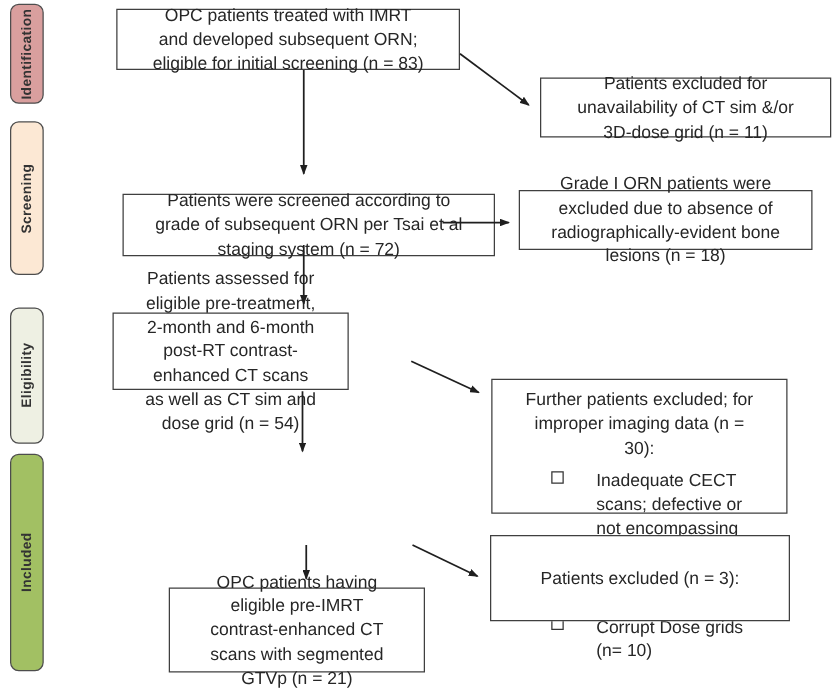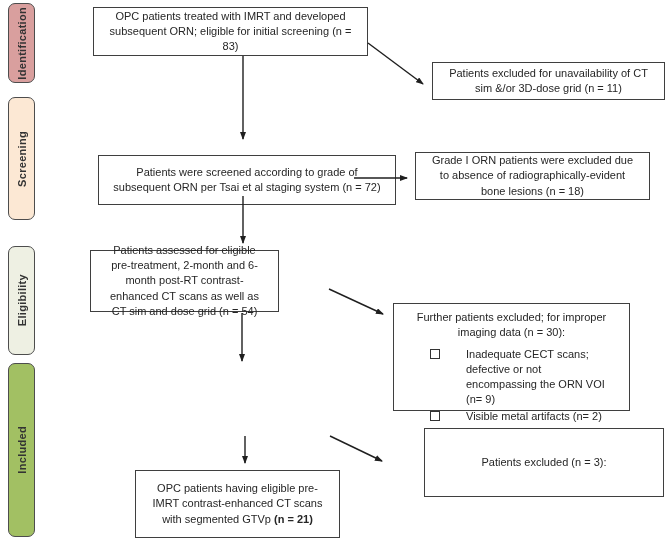--- a/index.html
+++ b/index.html
@@ -36,34 +36,34 @@
 
   
   .fbox{
     position:absolute;
     box-sizing:border-box;
     border:1px solid #3f3f3f;
     background:#ffffff;
     display:flex;flex-direction:column;
     align-items:center;justify-content:center;
     text-align:center;
-    font-size:11px;
+    font-size:14px;
     line-height:1.38;
-    padding:2px 14px;
+    padding:2px 25px;
   }
   .box1{left:93px;top:7px;width:275px;height:49px;}
   .box2{left:98px;top:155px;width:298px;height:50px;}
   .box3{left:90px;top:250px;width:189px;height:62px;}
   .box4{left:155px;top:368px;width:172px;height:67px;}
   .box5{left:135px;top:470px;width:205px;height:68px;}
-  .exc1{left:432px;top:62px;width:233px;height:38px;}
+  .exc1{left:432px;top:62px;width:233px;height:48px;}
   .exc2{left:415px;top:152px;width:235px;height:48px;}
   .exc3{left:393px;top:255px;width:237px;height:108px;justify-content:flex-start;padding-top:6px;margin-top:48px;}
-  .exc4{left:392px;top:428px;width:240px;height:69px;margin-left:32px;}
-  .bold{font-weight:bold;}
+  .exc4{left:392px;top:428px;width:240px;height:69px;}
+  .bold{font-weight:normal;}
   .exc-title{width:100%;text-align:center;}
   .exc-list{width:100%;margin-top:7px;display:flex;flex-direction:column;gap:2px;}
   .exc-item{
     display:flex;align-items:flex-start;
     text-align:left;
     padding-left:22px;
     gap:26px;
     line-height:1.35;
   }
   .checkbox{

